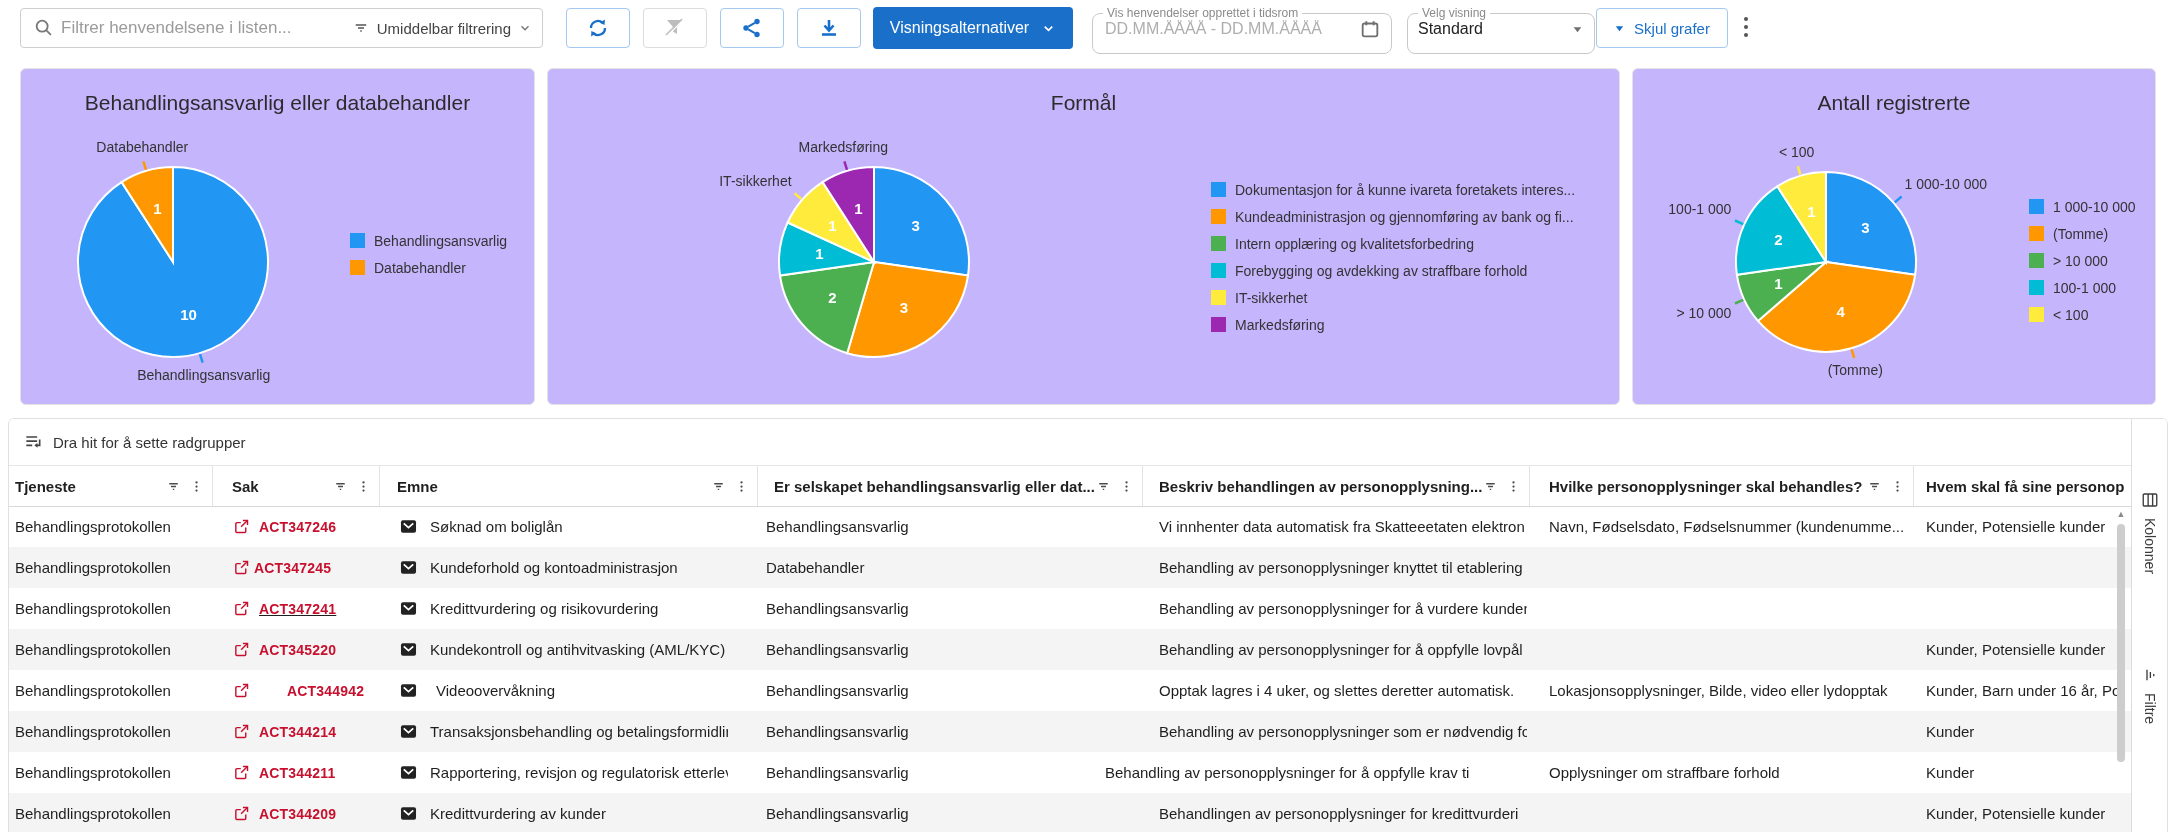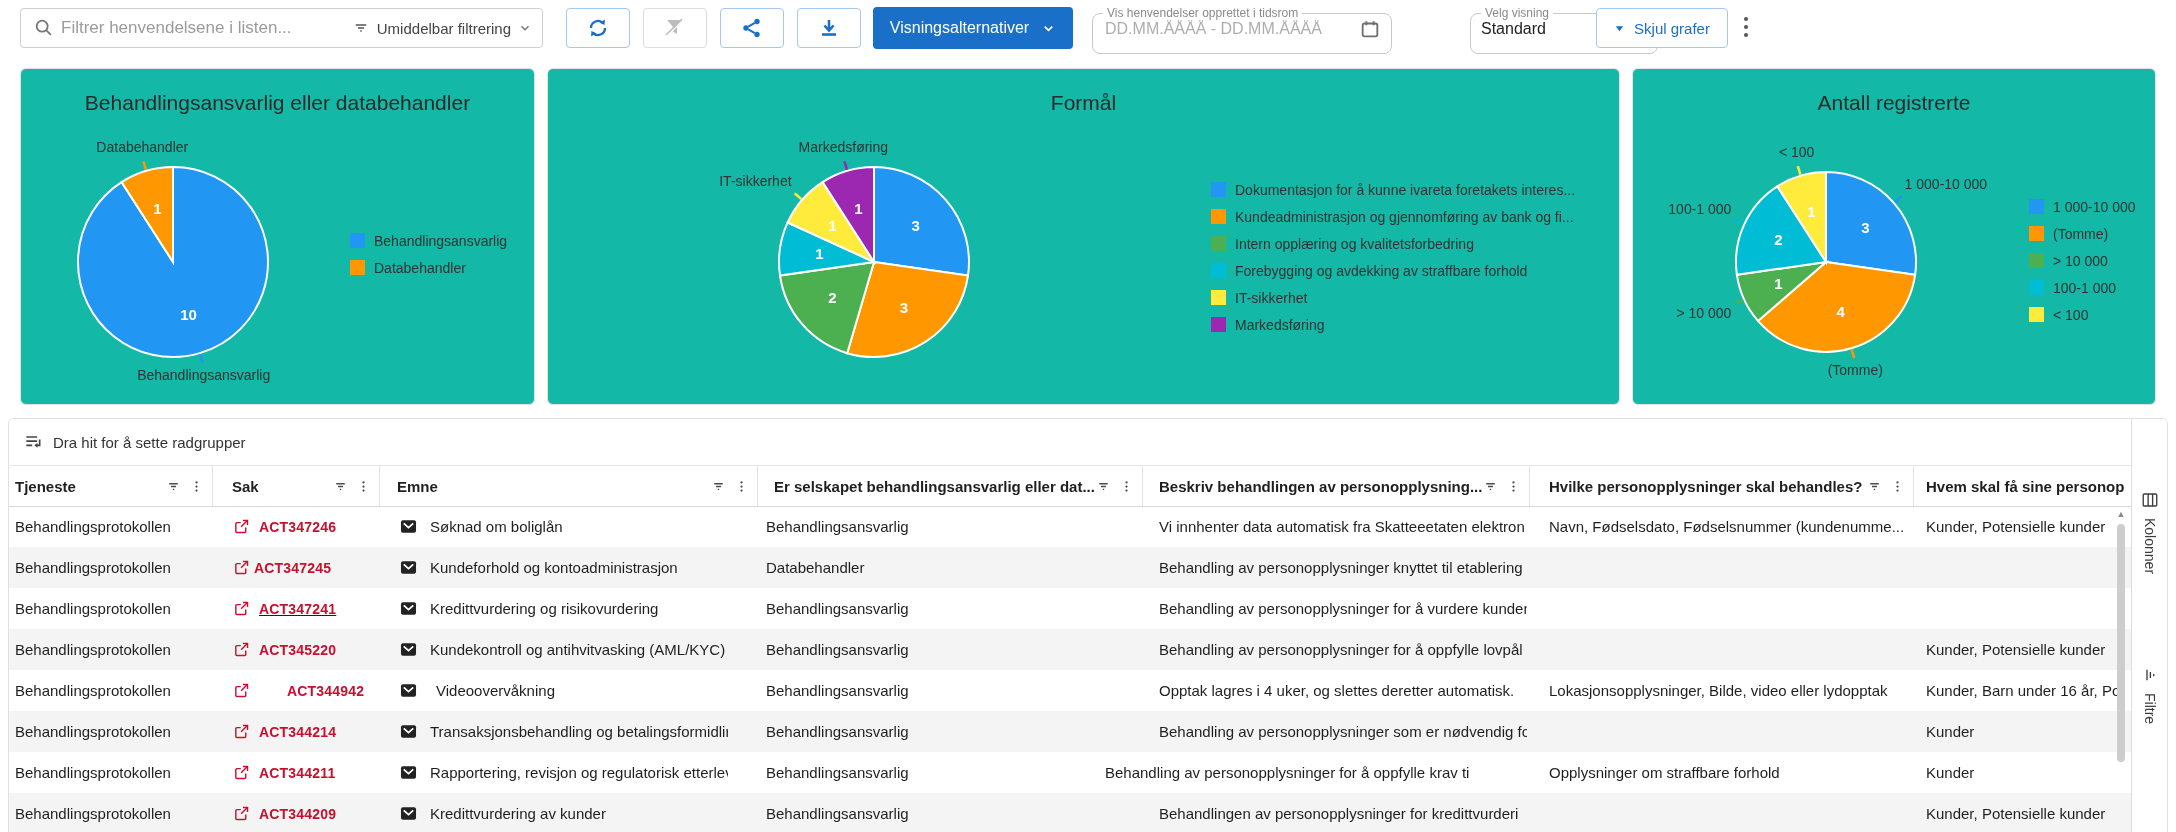--- a/index.html
+++ b/index.html
@@ -20,30 +20,30 @@
            border:none;border-radius:4px;display:flex;align-items:center;justify-content:center;gap:12px;
            font-size:16px;cursor:pointer}
   fieldset.mat{position:absolute;top:0;height:46px;border:1px solid #c9c9c9;border-radius:8px;margin:8px;
                padding:0 10px;box-sizing:border-box;background:#fff}
   fieldset.mat legend{font-size:12px;color:#8b8b8b;padding:0 4px;line-height:10px}
   .fs-row{display:flex;align-items:center;height:22px;justify-content:space-between}
   .datefs{left:1084px;width:300px}
   .datefs input{border:none;outline:none;font-size:16px;color:#333;width:230px;background:transparent;
                 font-family:"Liberation Sans",sans-serif}
   .datefs input::placeholder{color:#aeaeae}
-  .viewfs{left:1462px;width:188px}
+  .viewfs{left:1399px;width:188px}
   .viewfs .val{font-size:16px;color:#222}
   .hidecharts{position:absolute;left:1596px;top:8px;width:132px;height:40px;border:1px solid #a3c9ee;
               border-radius:4px;background:#fff;color:#1a6fc9;font-size:15px;display:flex;align-items:center;
               justify-content:center;gap:9px;cursor:pointer;box-sizing:border-box}
   .kebab{position:absolute;left:1744px;top:17px;width:6px;cursor:pointer;display:flex;flex-direction:column;gap:4px}
   .kebab i{width:4px;height:4px;border-radius:50%;background:#555}
 
   
-  .chart-card{position:absolute;top:68px;height:337px;background:#14b8a6;border:1px solid #e3e3e3;
+  .chart-card{position:absolute;top:68px;height:337px;background:#c4b5fd;border:1px solid #e3e3e3;
               border-radius:6px;box-sizing:border-box}
   #card0{left:20px;width:515px} #card1{left:547px;width:1073px} #card2{left:1632px;width:524px}
   .chart-title{text-align:center;margin:0;padding-top:22px;font-size:21px;font-weight:400;color:#2b2b2b;position:relative;z-index:2}
   .piebox{position:absolute;left:0;top:0;width:100%;height:100%}
   .legend{position:absolute;display:flex;flex-direction:column;z-index:2}
   .legend .li{display:flex;align-items:center;height:27px;gap:9px;font-size:14px;color:#333;cursor:pointer;white-space:nowrap}
   .legend .sw{width:15px;height:15px;flex:0 0 15px}
   #legend0{left:329px;top:158px} #legend1{left:663px;top:107px} #legend2{left:396px;top:124px}
 
   

